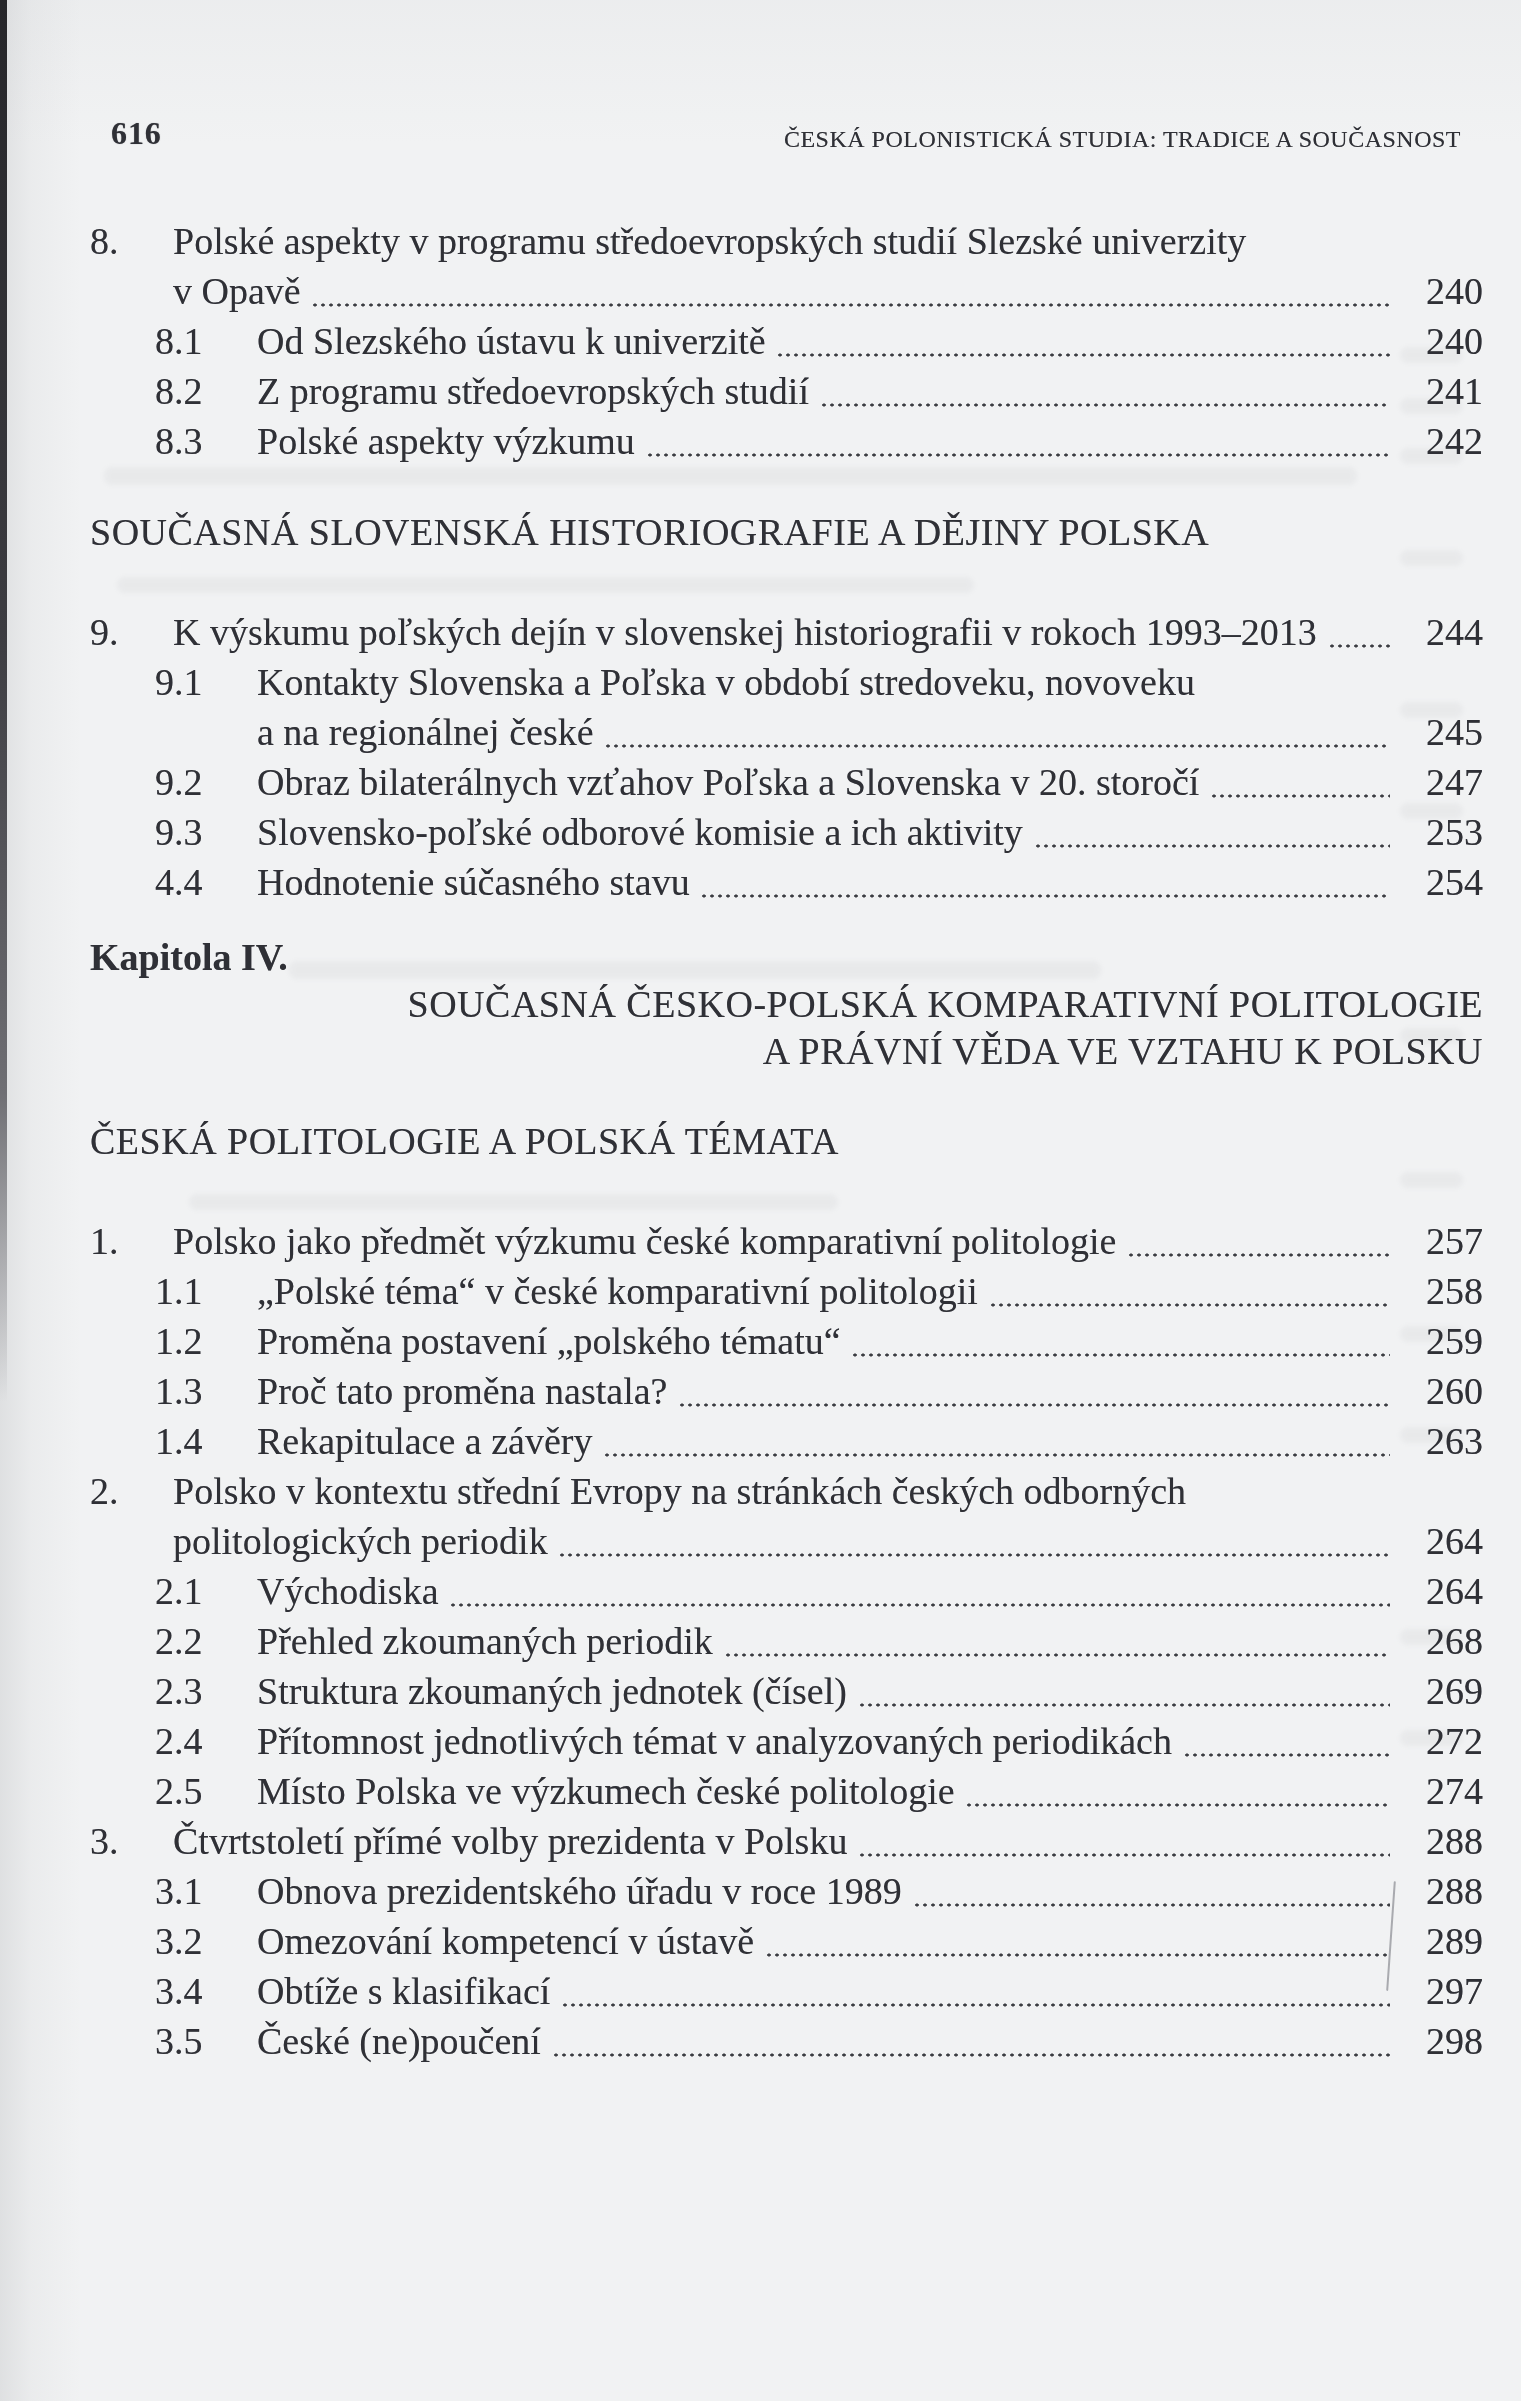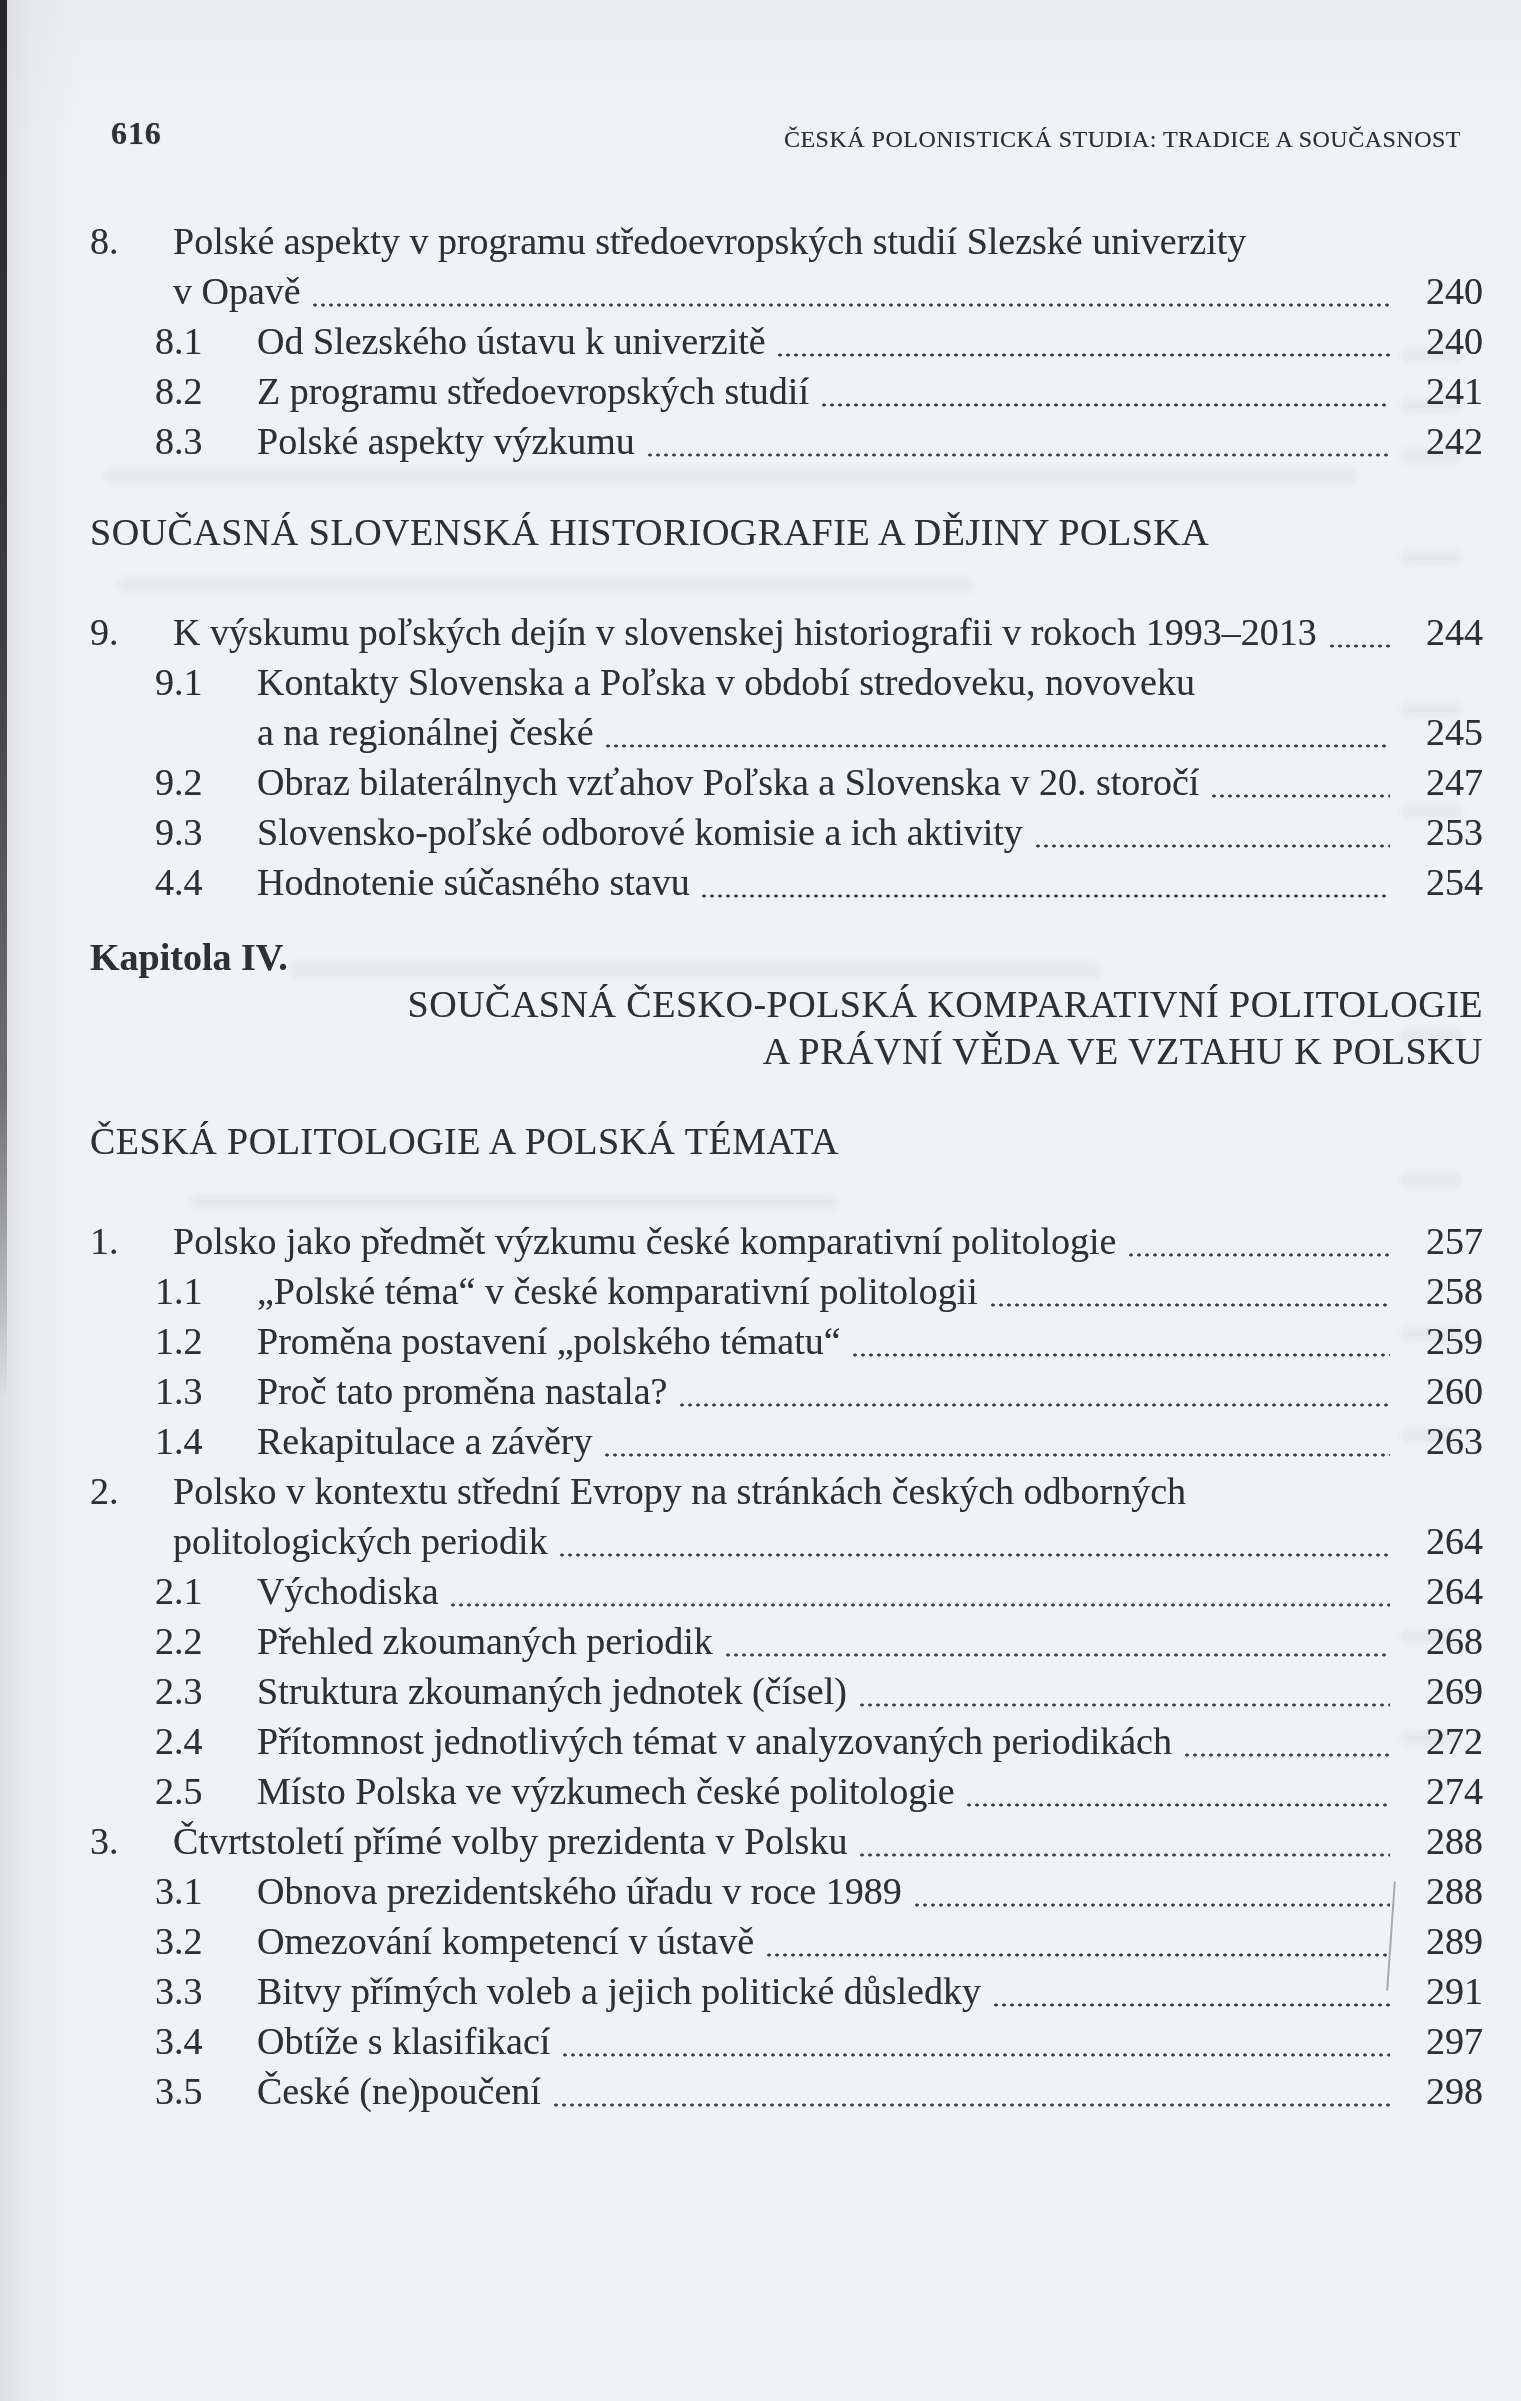--- a/index.html
+++ b/index.html
@@ -343,30 +343,20 @@
         <span class="num">3.2</span>
         <div class="content">
           <div class="line">
             <span class="text">Omezování kompetencí v ústavě</span>
             <div class="leader"></div>
             <span class="pagenum">289</span>
           </div>
         </div>
       </div>
       <div class="entry level2">
-        <span class="num">3.3</span>
-        <div class="content">
-          <div class="line">
-            <span class="text">Bitvy přímých voleb a jejich politické důsledky</span>
-            <div class="leader"></div>
-            <span class="pagenum">291</span>
-          </div>
-        </div>
-      </div>
-      <div class="entry level2">
         <span class="num">3.4</span>
         <div class="content">
           <div class="line">
             <span class="text">Obtíže s klasifikací</span>
             <div class="leader"></div>
             <span class="pagenum">297</span>
           </div>
         </div>
       </div>
       <div class="entry level2">

